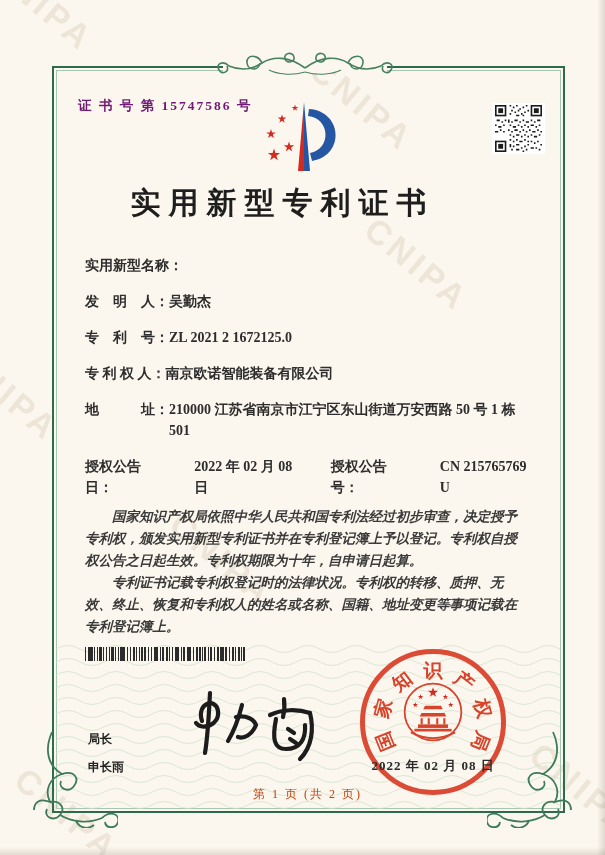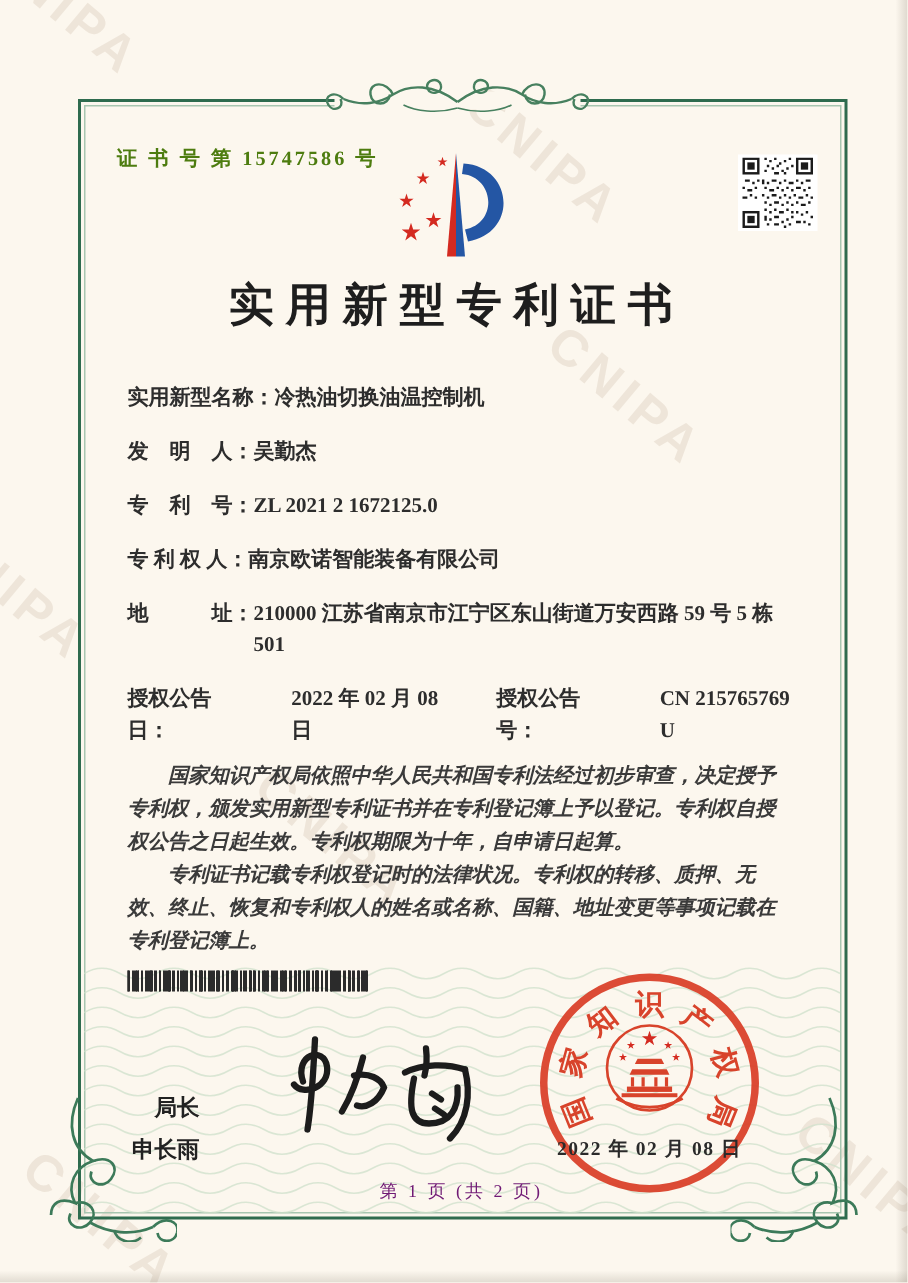--- a/index.html
+++ b/index.html
@@ -17,52 +17,52 @@
   }
   .frame{position:absolute;left:52px;top:66px;width:513px;height:747px;
     border:2px solid #2e6b4e;box-sizing:border-box;z-index:1;}
   .frame-inner{position:absolute;inset:2px;border:1px solid #a7c6b0;}
   .waves{position:absolute;left:2px;bottom:2px;width:505px;height:168px;}
   .top-flourish{position:absolute;left:215px;top:50px;width:180px;height:36px;z-index:3;}
   .corner-fl{position:absolute;width:88px;height:98px;z-index:3;}
   .corner-fl.left{left:30px;top:730px;}
   .corner-fl.right{left:487px;top:730px;}
   .cert-no{position:absolute;left:78px;top:97px;z-index:2;
-    font-size:13.5px;font-weight:600;letter-spacing:2px;color:#4d7c0f;text-align:right;}
+    font-size:13.5px;font-weight:600;letter-spacing:2px;color:#701a75;text-align:right;}
   .logo{position:absolute;left:262px;top:97px;width:88px;height:80px;z-index:2;}
   .qr{position:absolute;left:492px;top:103px;width:49px;height:47px;z-index:2;background:#fff;padding:2px;}
   .title{position:absolute;left:0;top:183px;width:565px;text-align:center;z-index:2;
-    font-size:30px;font-weight:700;letter-spacing:8px;color:#1e1e1e;padding-left:22px;}
+    font-size:30px;font-weight:700;letter-spacing:8px;color:#1e1e1e;}
   .fields{position:absolute;left:85px;top:255px;width:442px;z-index:2;font-size:14px;font-weight:600;color:#2d2d2d;}
   .row{display:flex;margin-bottom:15px;line-height:21px;}
   .row .lbl{flex:none;white-space:pre;}
   .row .val{flex:1;}
   .grant-row{display:flex;line-height:21px;}
   .grant-row .pair{display:flex;gap:36px;}
   .grant-row .pair+.pair{margin-left:36px;}
   .body-text{position:absolute;left:85px;top:506px;width:438px;z-index:2;
     font-size:13.5px;font-style:italic;font-weight:500;color:#3a3a3a;line-height:22px;}
   .body-text p{margin:0;text-indent:2em;font-weight:bold;}
   .barcode{position:absolute;left:85px;top:647px;width:161px;height:14px;z-index:2;
     background:
       repeating-linear-gradient(90deg,#2b2b2b 0 1.5px,transparent 1.5px 3px),
       repeating-linear-gradient(90deg,#2b2b2b 0 1px,transparent 1px 7px),
       repeating-linear-gradient(90deg,transparent 0 4px,#2b2b2b 4px 6px,transparent 6px 11px);}
-  .director{position:absolute;left:88px;top:725px;z-index:2;font-size:15px;font-weight:600;line-height:28px;color:#222;text-align:right;}
+  .director{position:absolute;left:88px;top:725px;z-index:2;font-size:12px;font-weight:600;line-height:28px;color:#222;}
   .signature{position:absolute;left:172px;top:686px;width:160px;height:82px;z-index:2;}
   .seal{position:absolute;left:360px;top:649px;width:146px;height:146px;z-index:5;
     border:5px solid rgba(217,61,39,.93);border-radius:50%;box-sizing:border-box;}
   .seal-arc{position:absolute;inset:0;}
   .seal-arc span{position:absolute;left:0;top:0;width:100%;height:100%;text-align:center;
     font-weight:700;font-size:19px;color:#d8432b;line-height:1;padding-top:7px;box-sizing:border-box;}
   .emblem{position:absolute;left:37px;top:25px;width:62px;height:66px;}
   .seal-date{position:absolute;left:352px;top:757px;width:162px;text-align:center;z-index:6;
     font-size:13px;font-weight:600;color:#2a2a2a;letter-spacing:1px;}
   .page-footer{position:absolute;left:10px;top:786px;width:595px;text-align:center;z-index:2;
-    font-size:12px;color:#701a75;letter-spacing:2px;}
+    font-size:12px;color:#c2410c;letter-spacing:2px;}
   .note{position:absolute;left:10px;top:817px;width:595px;text-align:center;z-index:2;
     font-size:12.5px;font-style:italic;font-weight:600;color:#333;letter-spacing:3px;margin-top:45px;}
   .edge-r{position:absolute;right:0;top:0;width:8px;height:100%;z-index:7;
     background:linear-gradient(90deg,rgba(120,110,95,0),rgba(120,110,95,.22));}
   .edge-b{position:absolute;left:0;bottom:0;width:100%;height:8px;z-index:7;
     background:linear-gradient(180deg,rgba(120,110,95,0),rgba(120,110,95,.2));}
 </style>
 </head>
 <body>
 
@@ -156,37 +156,36 @@
       <rect x="2" y="24" width="3" height="3"></rect>
     <path d="M9,0h1v1h-1z M11,1h1v1h-1z M13,0h1v1h-1z M15,2h1v1h-1z M17,1h1v1h-1z M19,0h1v1h-1z M10,3h1v1h-1z M12,4h1v1h-1z M14,3h1v1h-1z M16,5h1v1h-1z M18,4h1v1h-1z M20,3h1v1h-1z M9,5h1v1h-1z M13,6h2v1h-2z M17,6h1v1h-1z M1,9h2v1h-2z M4,10h1v1h-1z M6,9h1v1h-1z M0,12h1v1h-1z M2,13h2v1h-2z M5,12h1v1h-1z M3,15h1v1h-1z M0,16h2v1h-2z M5,16h1v1h-1z M8,9h1v2h-1z M10,10h1v1h-1z M12,9h2v1h-2z M15,10h1v1h-1z M17,9h1v1h-1z M19,10h2v1h-2z M22,9h1v1h-1z M24,10h1v1h-1z M26,9h2v1h-2z M9,12h1v1h-1z M11,13h2v1h-2z M14,12h1v1h-1z M16,13h1v1h-1z M18,12h1v1h-1z M20,13h1v1h-1z M22,12h2v1h-2z M25,13h1v1h-1z M27,12h1v1h-1z M8,15h1v1h-1z M10,16h1v1h-1z M12,15h2v1h-2z M15,16h1v1h-1z M17,15h1v1h-1z M19,16h1v1h-1z M21,15h1v1h-1z M23,16h2v1h-2z M26,15h1v1h-1z M28,16h1v1h-1z M9,18h1v1h-1z M11,19h1v1h-1z M13,18h2v1h-2z M16,19h1v1h-1z M18,18h1v1h-1z M20,19h1v1h-1z M22,18h1v1h-1z M24,19h2v1h-2z M27,18h1v1h-1z M9,21h1v1h-1z M11,22h1v1h-1z M13,21h1v1h-1z M15,22h2v1h-2z M18,21h1v1h-1z M20,22h1v1h-1z M9,24h1v2h-1z M11,25h1v1h-1z M13,24h2v1h-2z M16,26h1v1h-1z M18,25h1v1h-1z M20,24h1v1h-1z M22,22h1v1h-1z M24,23h1v1h-1z M26,22h1v1h-1z M28,24h1v1h-1z M22,26h2v1h-2z M25,26h1v1h-1z M27,27h1v1h-1z M10,27h1v1h-1z M13,27h2v1h-2z M17,28h1v1h-1z M19,27h1v1h-1z"></path>
   </g>
 </svg>
 
 <div class="title">实用新型专利证书</div>
 
 <div class="fields">
   <div class="row">
     <span class="lbl">实用新型名称：</span>
-    <span class="val">冷热油切换油温控制机</span>
   </div>
   <div class="row">
     <span class="lbl">发　明　人：</span>
     <span class="val">吴勤杰</span>
   </div>
   <div class="row">
     <span class="lbl">专　利　号：</span>
     <span class="val">ZL 2021 2 1672125.0</span>
   </div>
   <div class="row">
     <span class="lbl">专 利 权 人：</span>
     <span class="val">南京欧诺智能装备有限公司</span>
   </div>
   <div class="row">
     <span class="lbl">地　　　址：</span>
-    <span class="val">210000 江苏省南京市江宁区东山街道万安西路 59 号 5 栋 501</span>
+    <span class="val">210000 江苏省南京市江宁区东山街道万安西路 50 号 1 栋 501</span>
   </div>
   <div class="grant-row">
     <span class="pair">
       <span class="lbl">授权公告日：</span>
       <span>2022 年 02 月 08 日</span>
     </span>
     <span class="pair">
       <span class="lbl">授权公告号：</span>
       <span>CN 215765769 U</span>
     </span>

